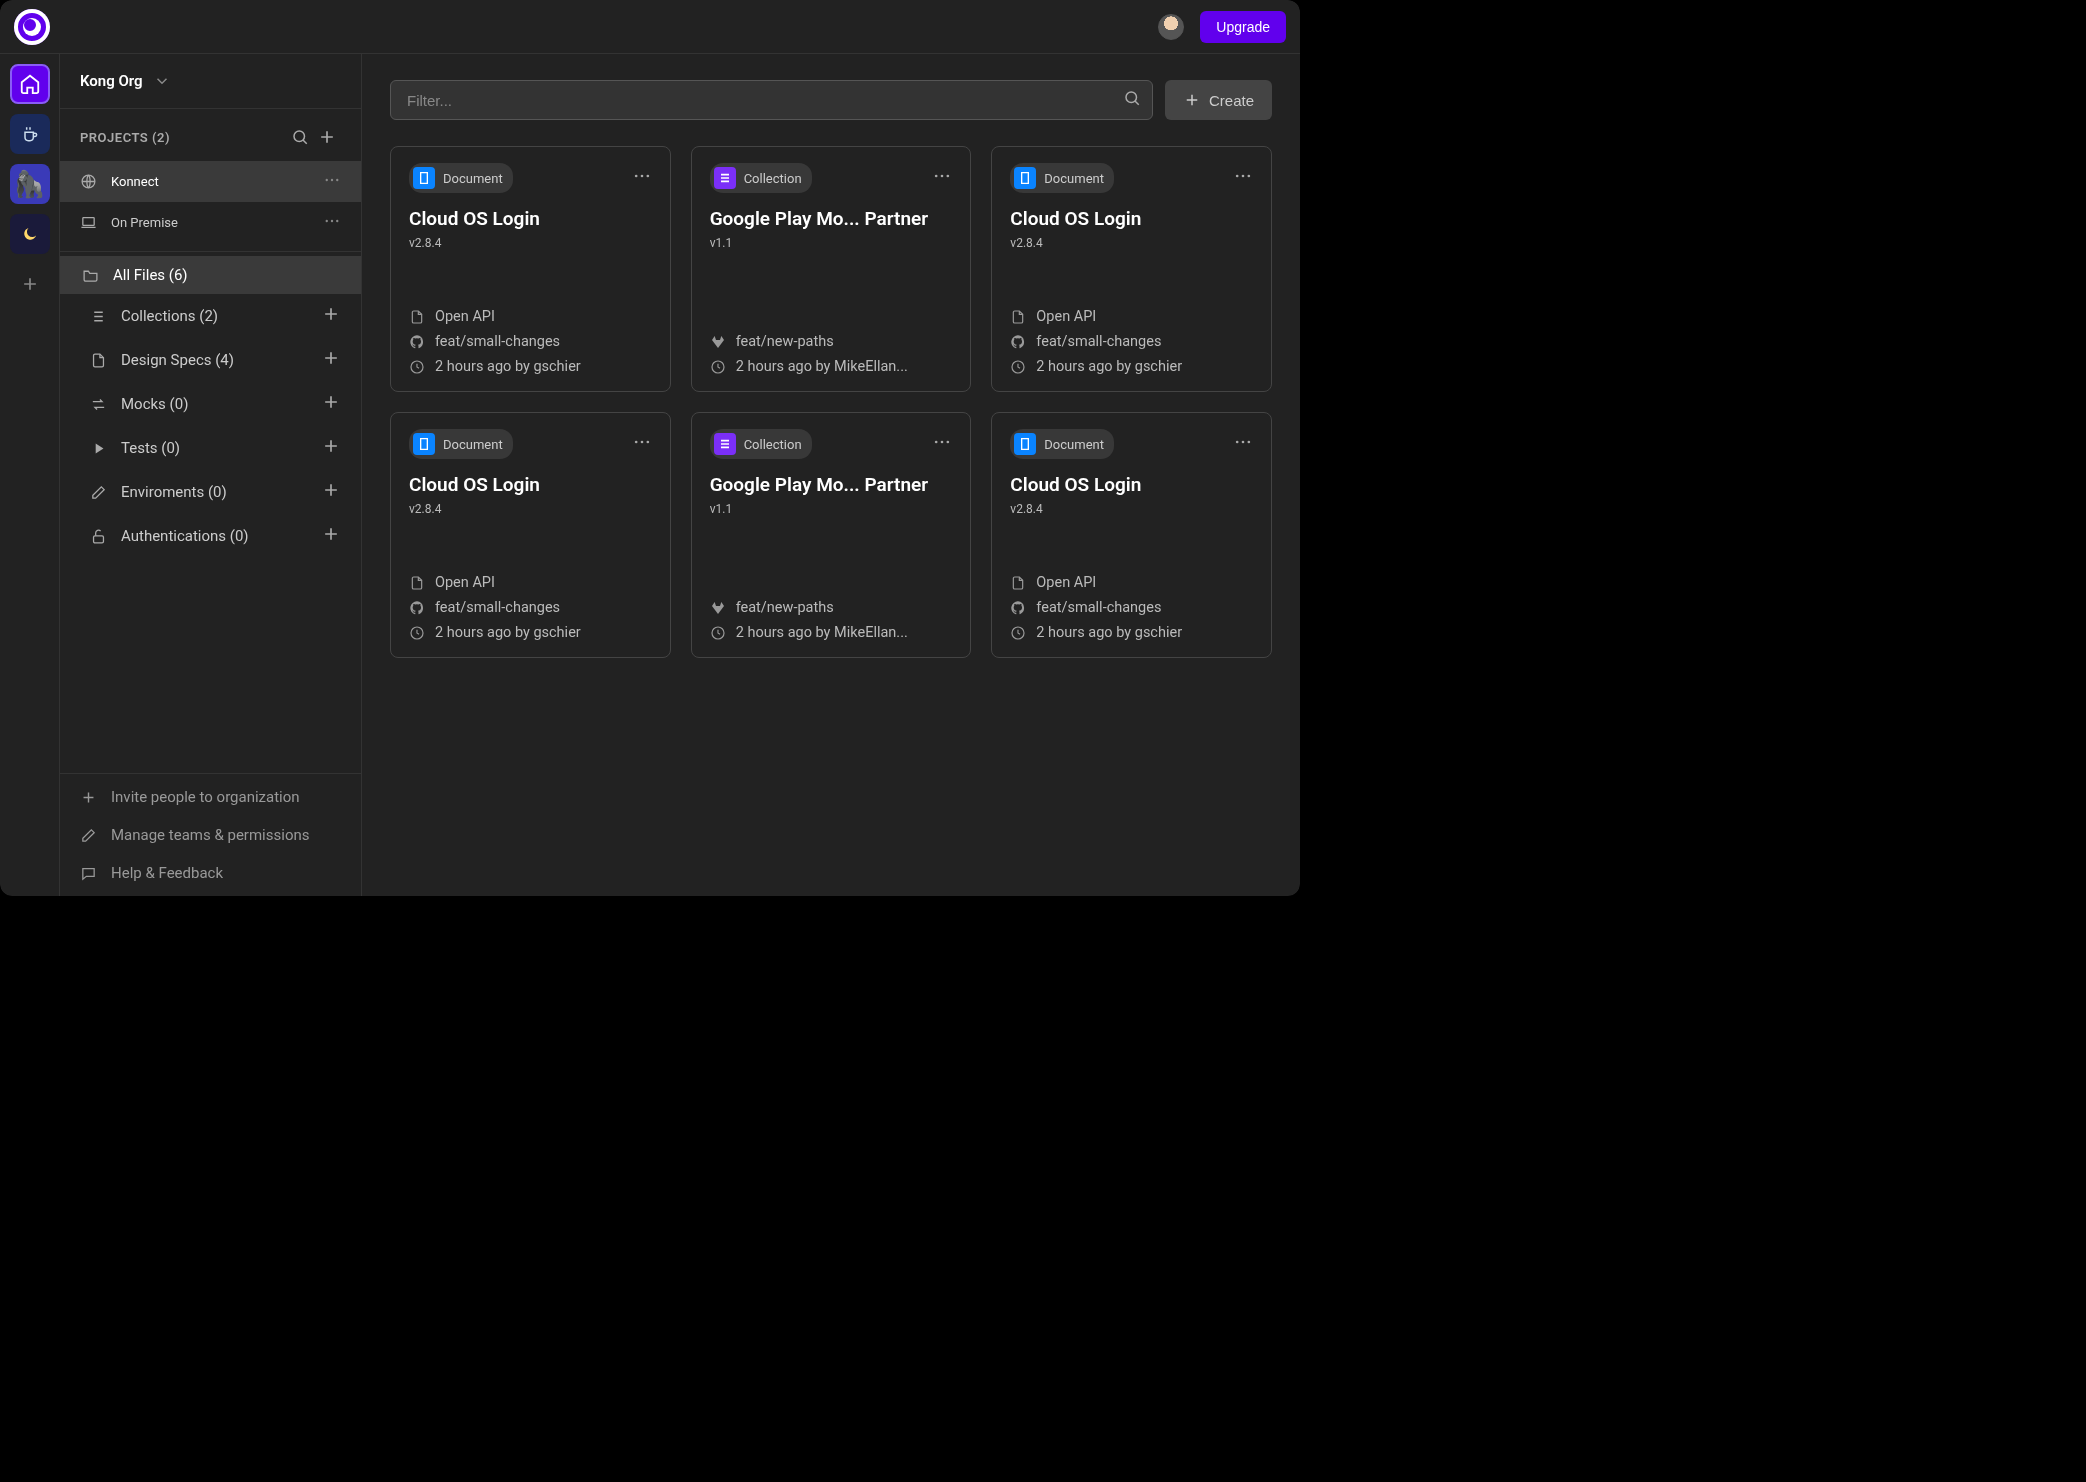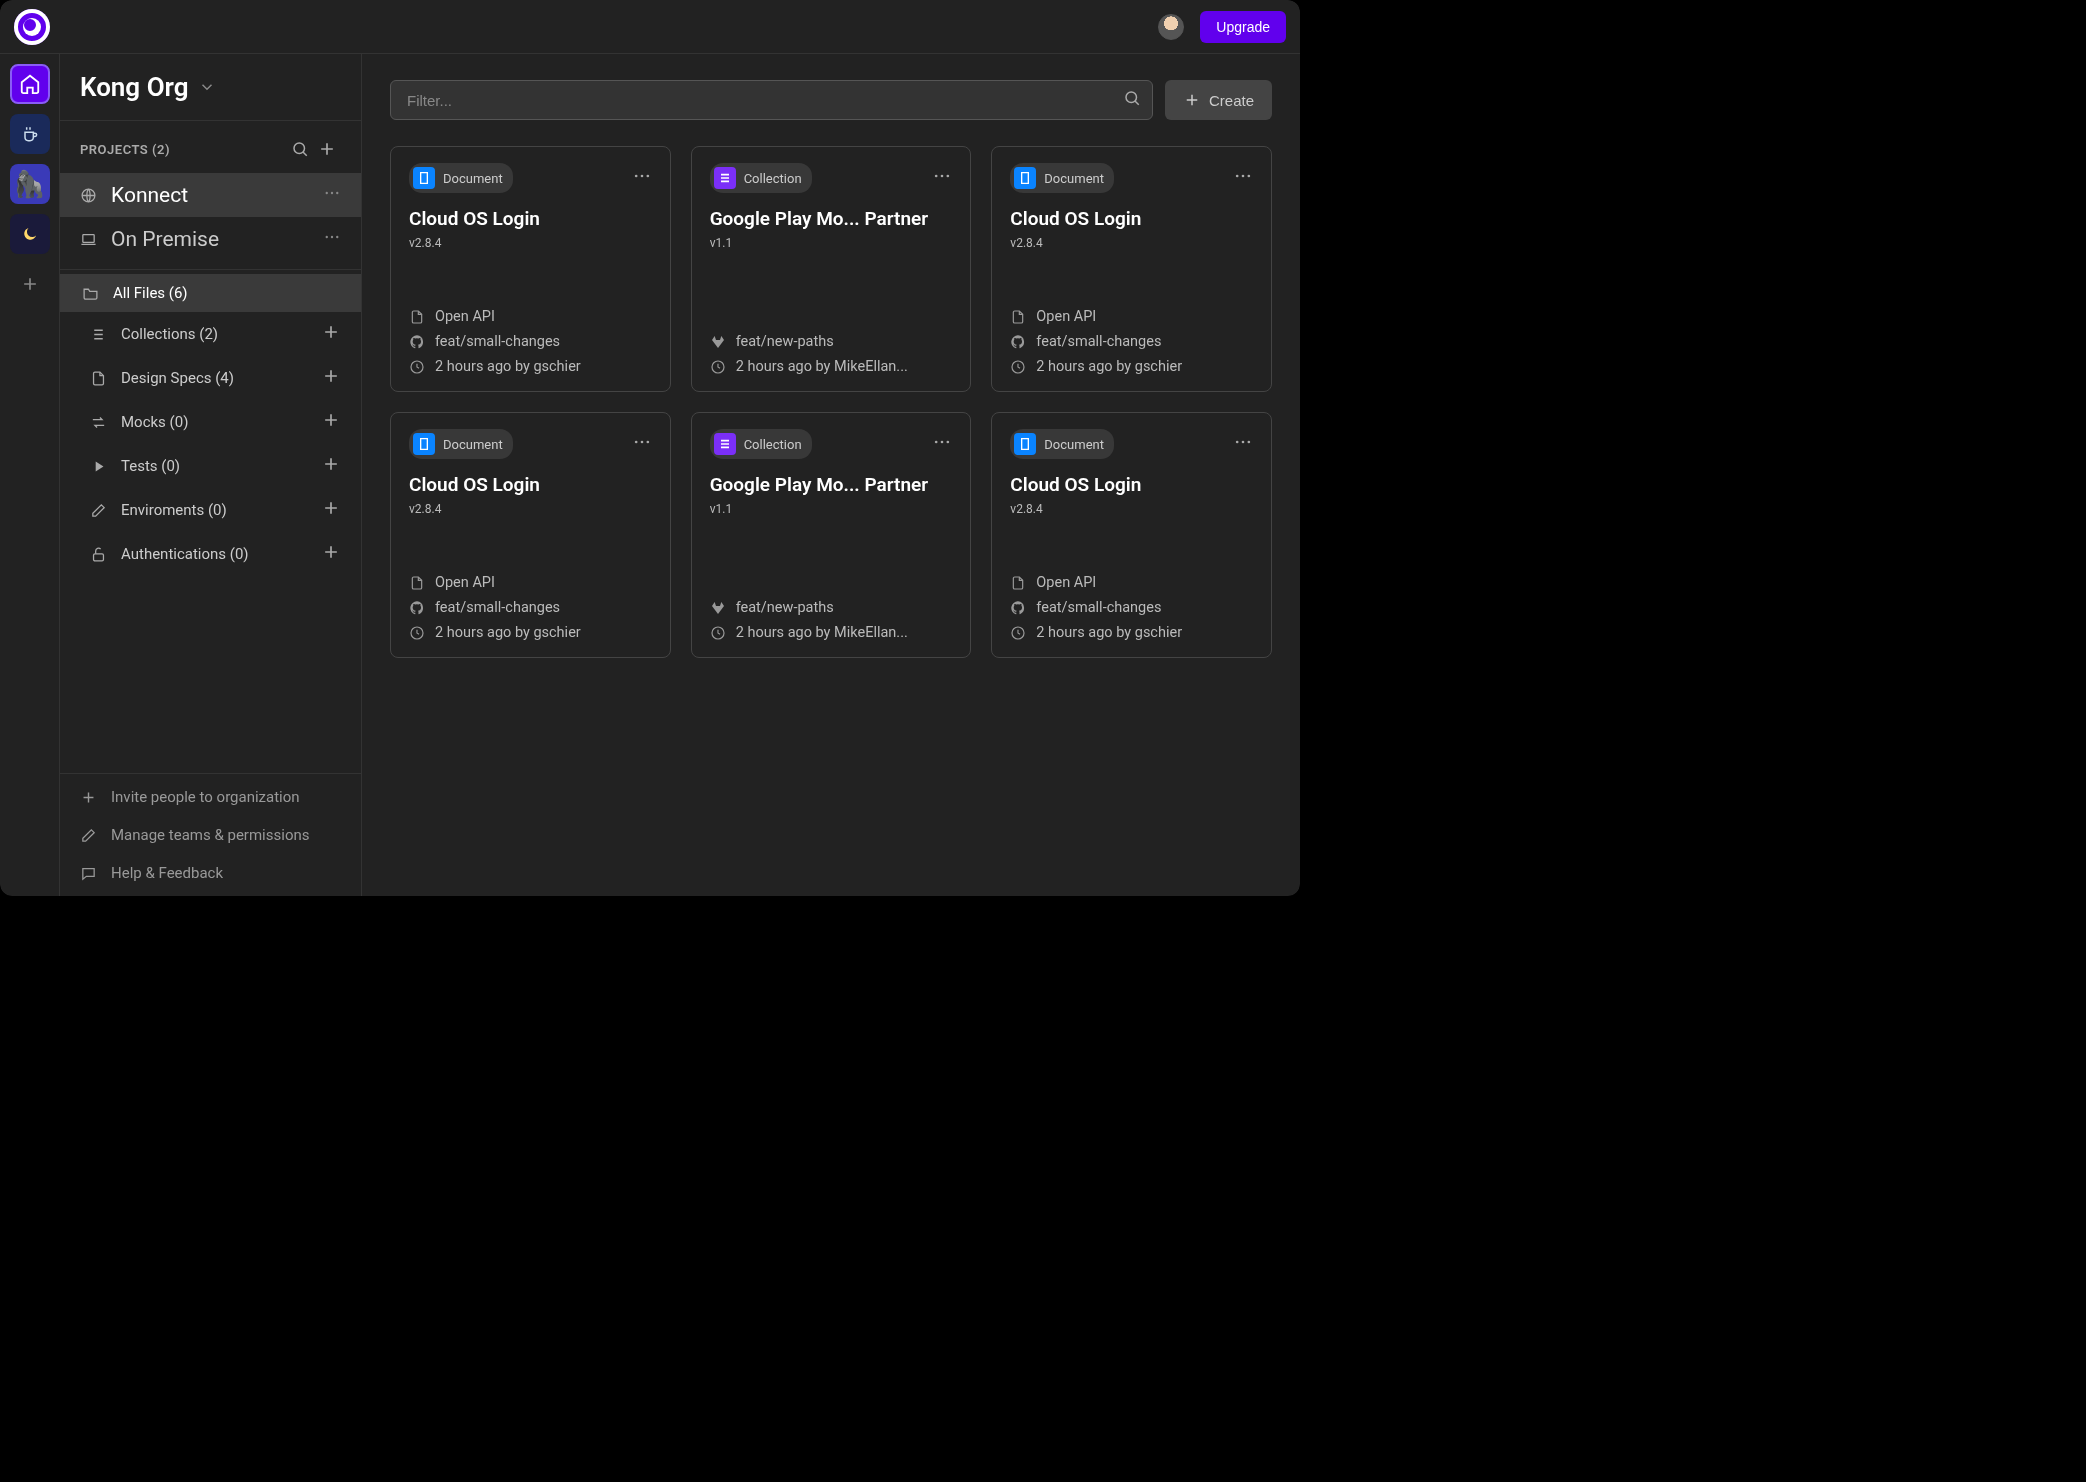--- a/index.html
+++ b/index.html
@@ -89,21 +89,21 @@
   .rail-add { color: #888; background: transparent; }
   .sidebar {
     width: 302px;
     border-right: 1px solid #333;
     display: flex;
     flex-direction: column;
   }
   .org-header {
     padding: 18px 20px;
     display: flex; align-items: center; gap: 10px;
-    font-size: 26px;
+    font-size: 15px;
     font-weight: 600;
     color: #fff;
     border-bottom: 1px solid #333;
   }
   .org-header svg { color: #888; }
   .projects-header {
     padding: 14px 20px 10px 20px;
     display: flex; align-items: center;
     color: #aaa;
     font-size: 13px;
@@ -118,21 +118,21 @@
     border: none;
     cursor: pointer;
     padding: 4px;
     display: flex;
     align-items: center;
   }
   .project-item {
     padding: 10px 20px;
     display: flex; align-items: center; gap: 14px;
     color: #ccc;
-    font-size: 21px;
+    font-size: 13px;
     cursor: pointer;
   }
   .project-item.active { background: #3a3a3a; color: #fff; }
   .project-item .trailing { margin-left: auto; color: #888; }
   .section-divider { border-bottom: 1px solid #333; margin: 8px 0 0 0; }
   .cat-item {
     padding: 10px 20px 10px 22px;
     display: flex; align-items: center; gap: 14px;
     color: #ccc;
     font-size: 15px;

